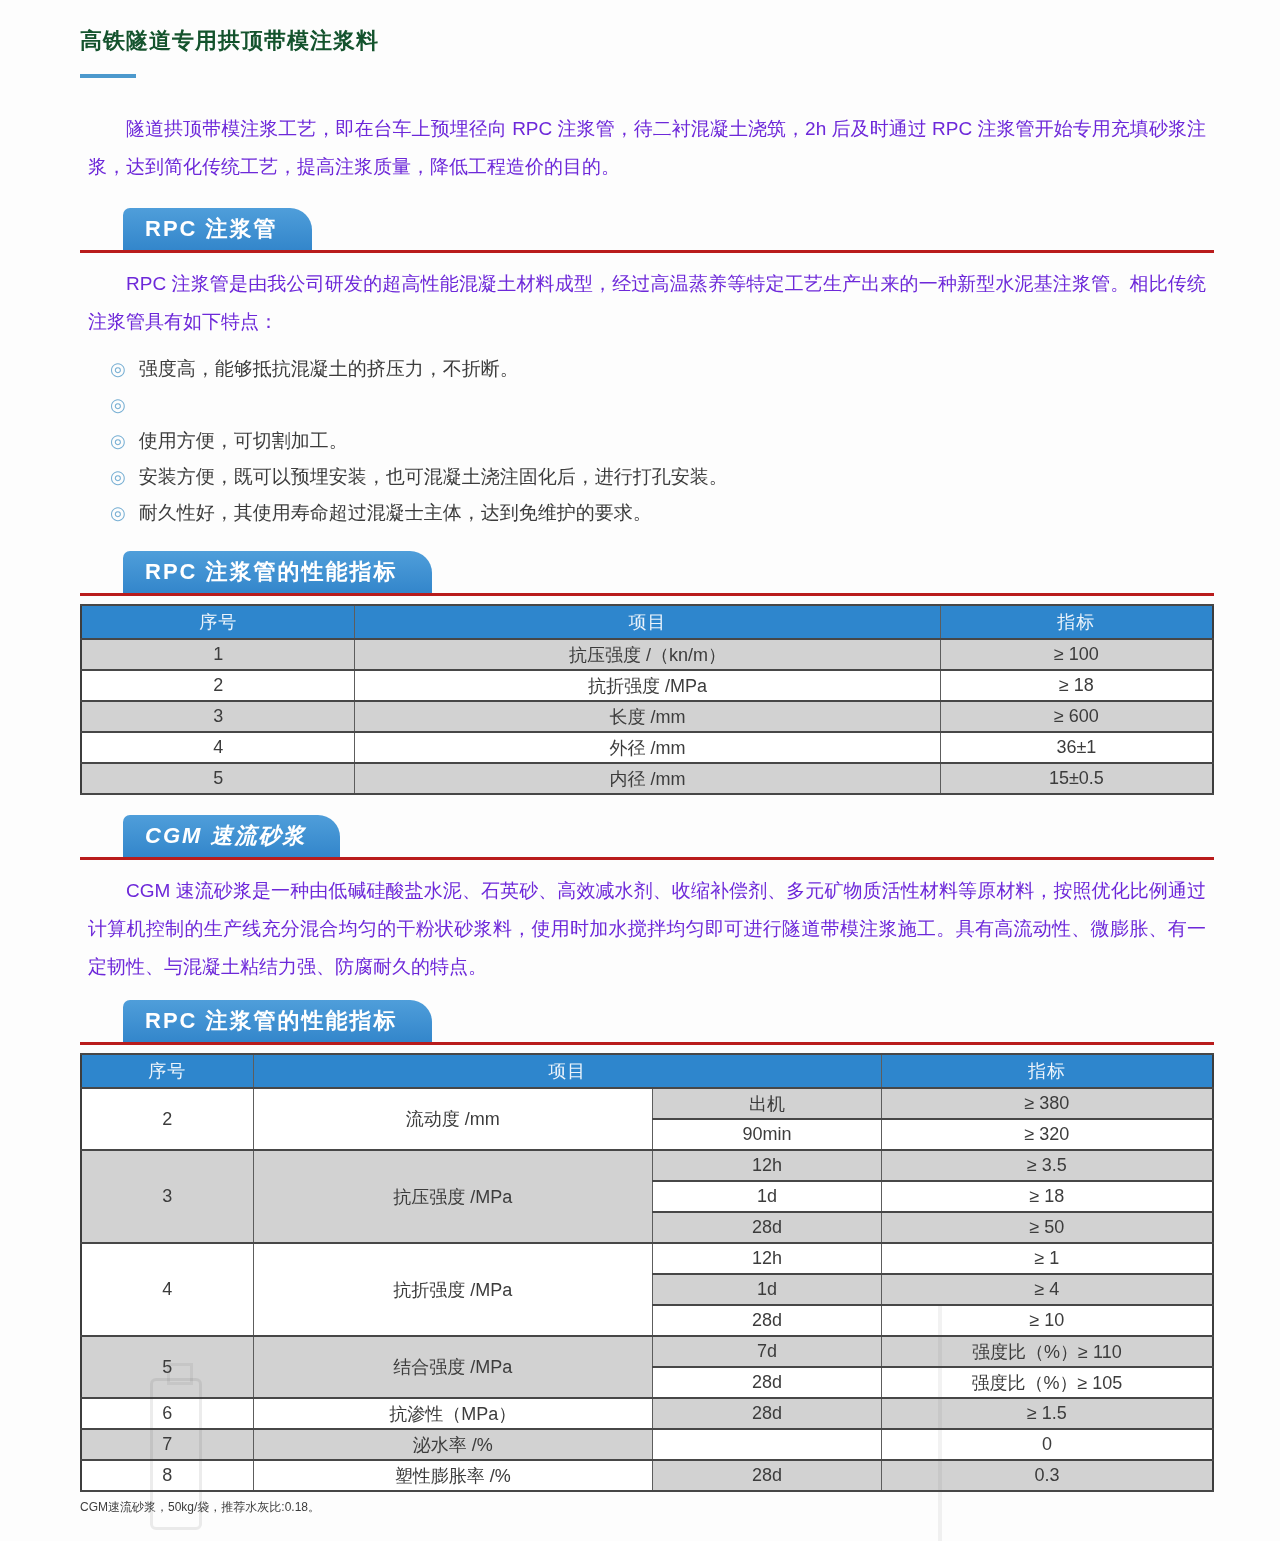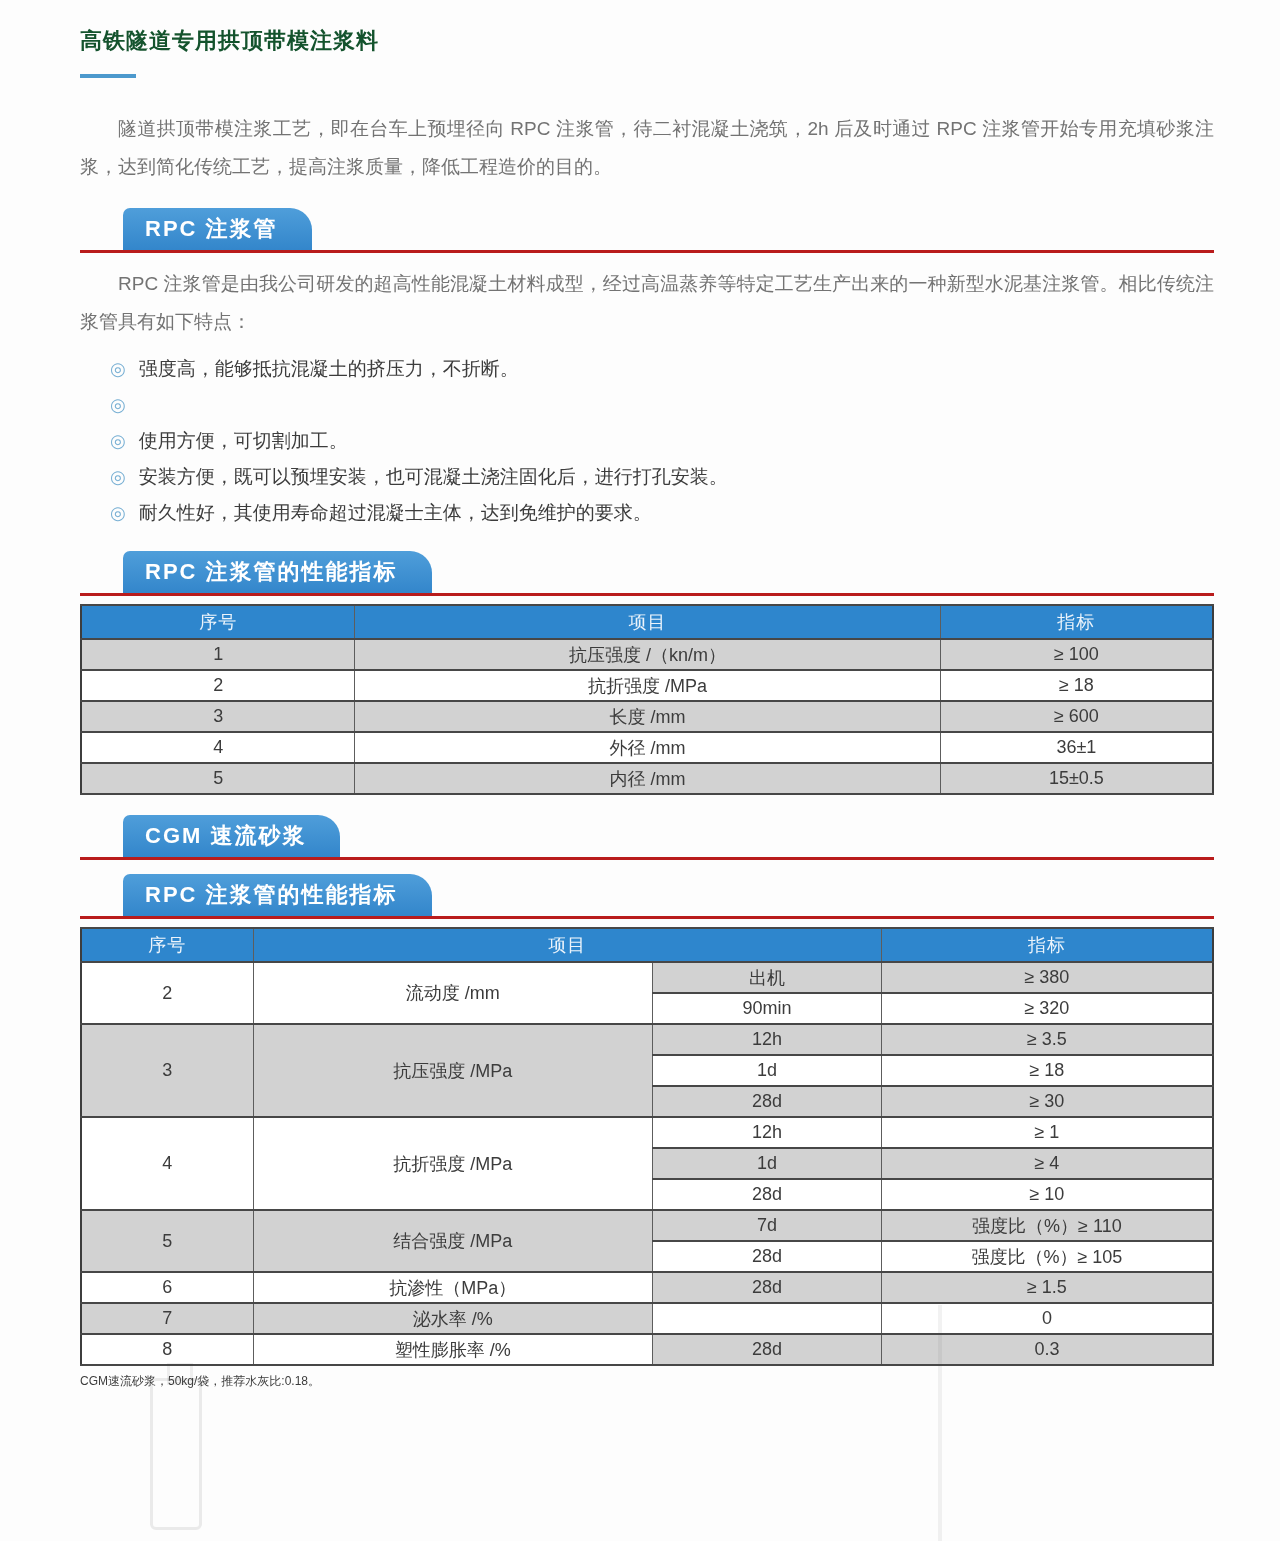--- a/index.html
+++ b/index.html
@@ -15,35 +15,35 @@
   .content { padding:26px 66px 0 80px; }
 
   .page-title {
     font-size:22px; font-weight:bold; color:#14532d;
     letter-spacing:1px; margin:0 0 18px 0;
   }
   .title-underline { width:56px; height:4px; background:#4c99cd; margin:0 0 32px 0; }
 
   .para {
     font-size:19px; line-height:38px; text-indent:2em;
-    margin:0; text-align:justify; color:#737373;
+    margin:8px; text-align:justify; color:#6d28d9;
   }
 
   .badge-row { border-bottom:3px solid #b91c1c; line-height:0;padding-left:43px; }
   .badge {
     display:inline-block;
     background:linear-gradient(180deg,#4f9eda 0%, #3386cb 100%);
     color:#ffffff; font-size:22px; font-weight:bold;
     line-height:1; padding:10px 34px 10px 22px;
     border-radius:7px 22px 0 0;
     letter-spacing:2px;
   }
   .mt-badge1 { margin-top:22px; }
   .mt-badge2 { margin-top:20px; }
-  .mt-badge3 { margin-top:20px; }
+  .mt-badge3 { margin-top:20px;font-style:italic; }
   .mt-badge4 { margin-top:14px; }
   .mt-para { margin-top:12px; }
 
   .bullets { list-style:none; margin:10px 0 0 0; padding:0 0 0 30px; }
   .bullets li {
     display:flex; align-items:baseline; gap:13px;
     font-size:19px; line-height:36px;
   }
   .bullet-mark { color:#79b0d4; font-size:18px; }
 
@@ -165,20 +165,21 @@
           <td class="gray">5</td>
           <td class="gray">内径 /mm</td>
           <td class="gray">15±0.5</td>
         </tr>
       </tbody>
   </table>
 
   <div class="badge-row mt-badge3">
     <span class="badge">CGM 速流砂浆</span>
   </div>
+  <p class="para mt-para">CGM 速流砂浆是一种由低碱硅酸盐水泥、石英砂、高效减水剂、收缩补偿剂、多元矿物质活性材料等原材料，按照优化比例通过计算机控制的生产线充分混合均匀的干粉状砂浆料，使用时加水搅拌均匀即可进行隧道带模注浆施工。具有高流动性、微膨胀、有一定韧性、与混凝土粘结力强、防腐耐久的特点。</p>
 
   <div class="badge-row mt-badge4">
     <span class="badge">RPC 注浆管的性能指标</span>
   </div>
 
   <table id="cgm-table">
     <colgroup>
         <col class="t2-c1">
         <col class="t2-c2">
         <col class="t2-c3">
@@ -207,21 +208,21 @@
           <td class="gray" rowspan="3">抗压强度 /MPa</td>
           <td class="gray">12h</td>
           <td class="gray">≥ 3.5</td>
         </tr>
         <tr>
           <td class="white">1d</td>
           <td class="white">≥ 18</td>
         </tr>
         <tr>
           <td class="gray">28d</td>
-          <td class="gray">≥ 30</td>
+          <td class="gray">≥ 50</td>
         </tr>
         <tr>
           <td class="white" rowspan="3">4</td>
           <td class="white" rowspan="3">抗折强度 /MPa</td>
           <td class="white">12h</td>
           <td class="white">≥ 1</td>
         </tr>
         <tr>
           <td class="gray">1d</td>
           <td class="gray">≥ 4</td>

